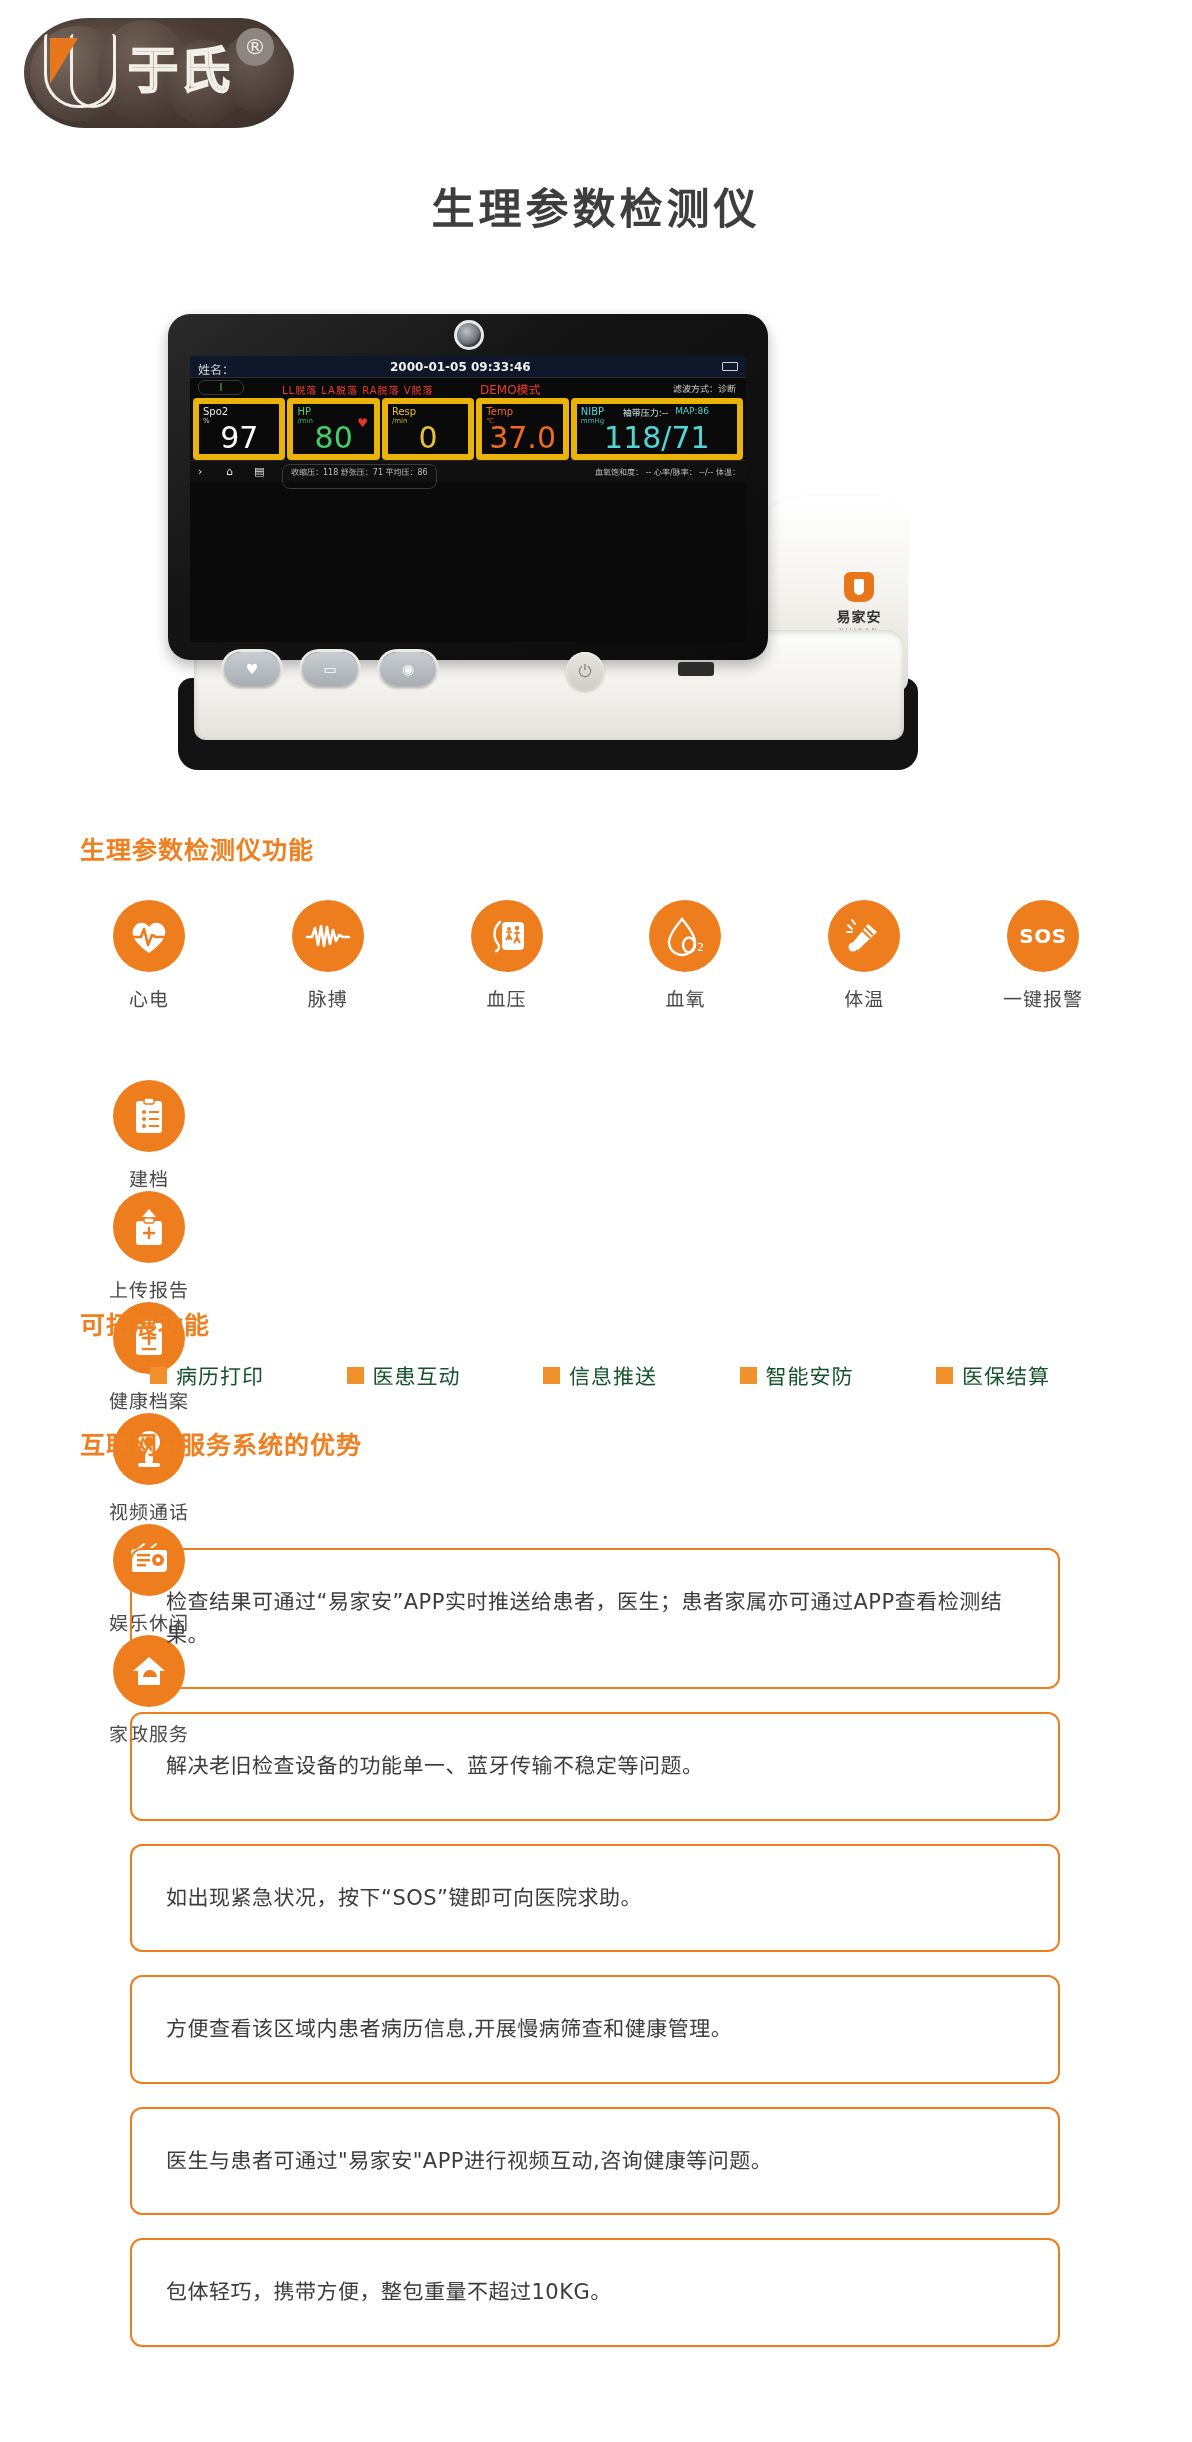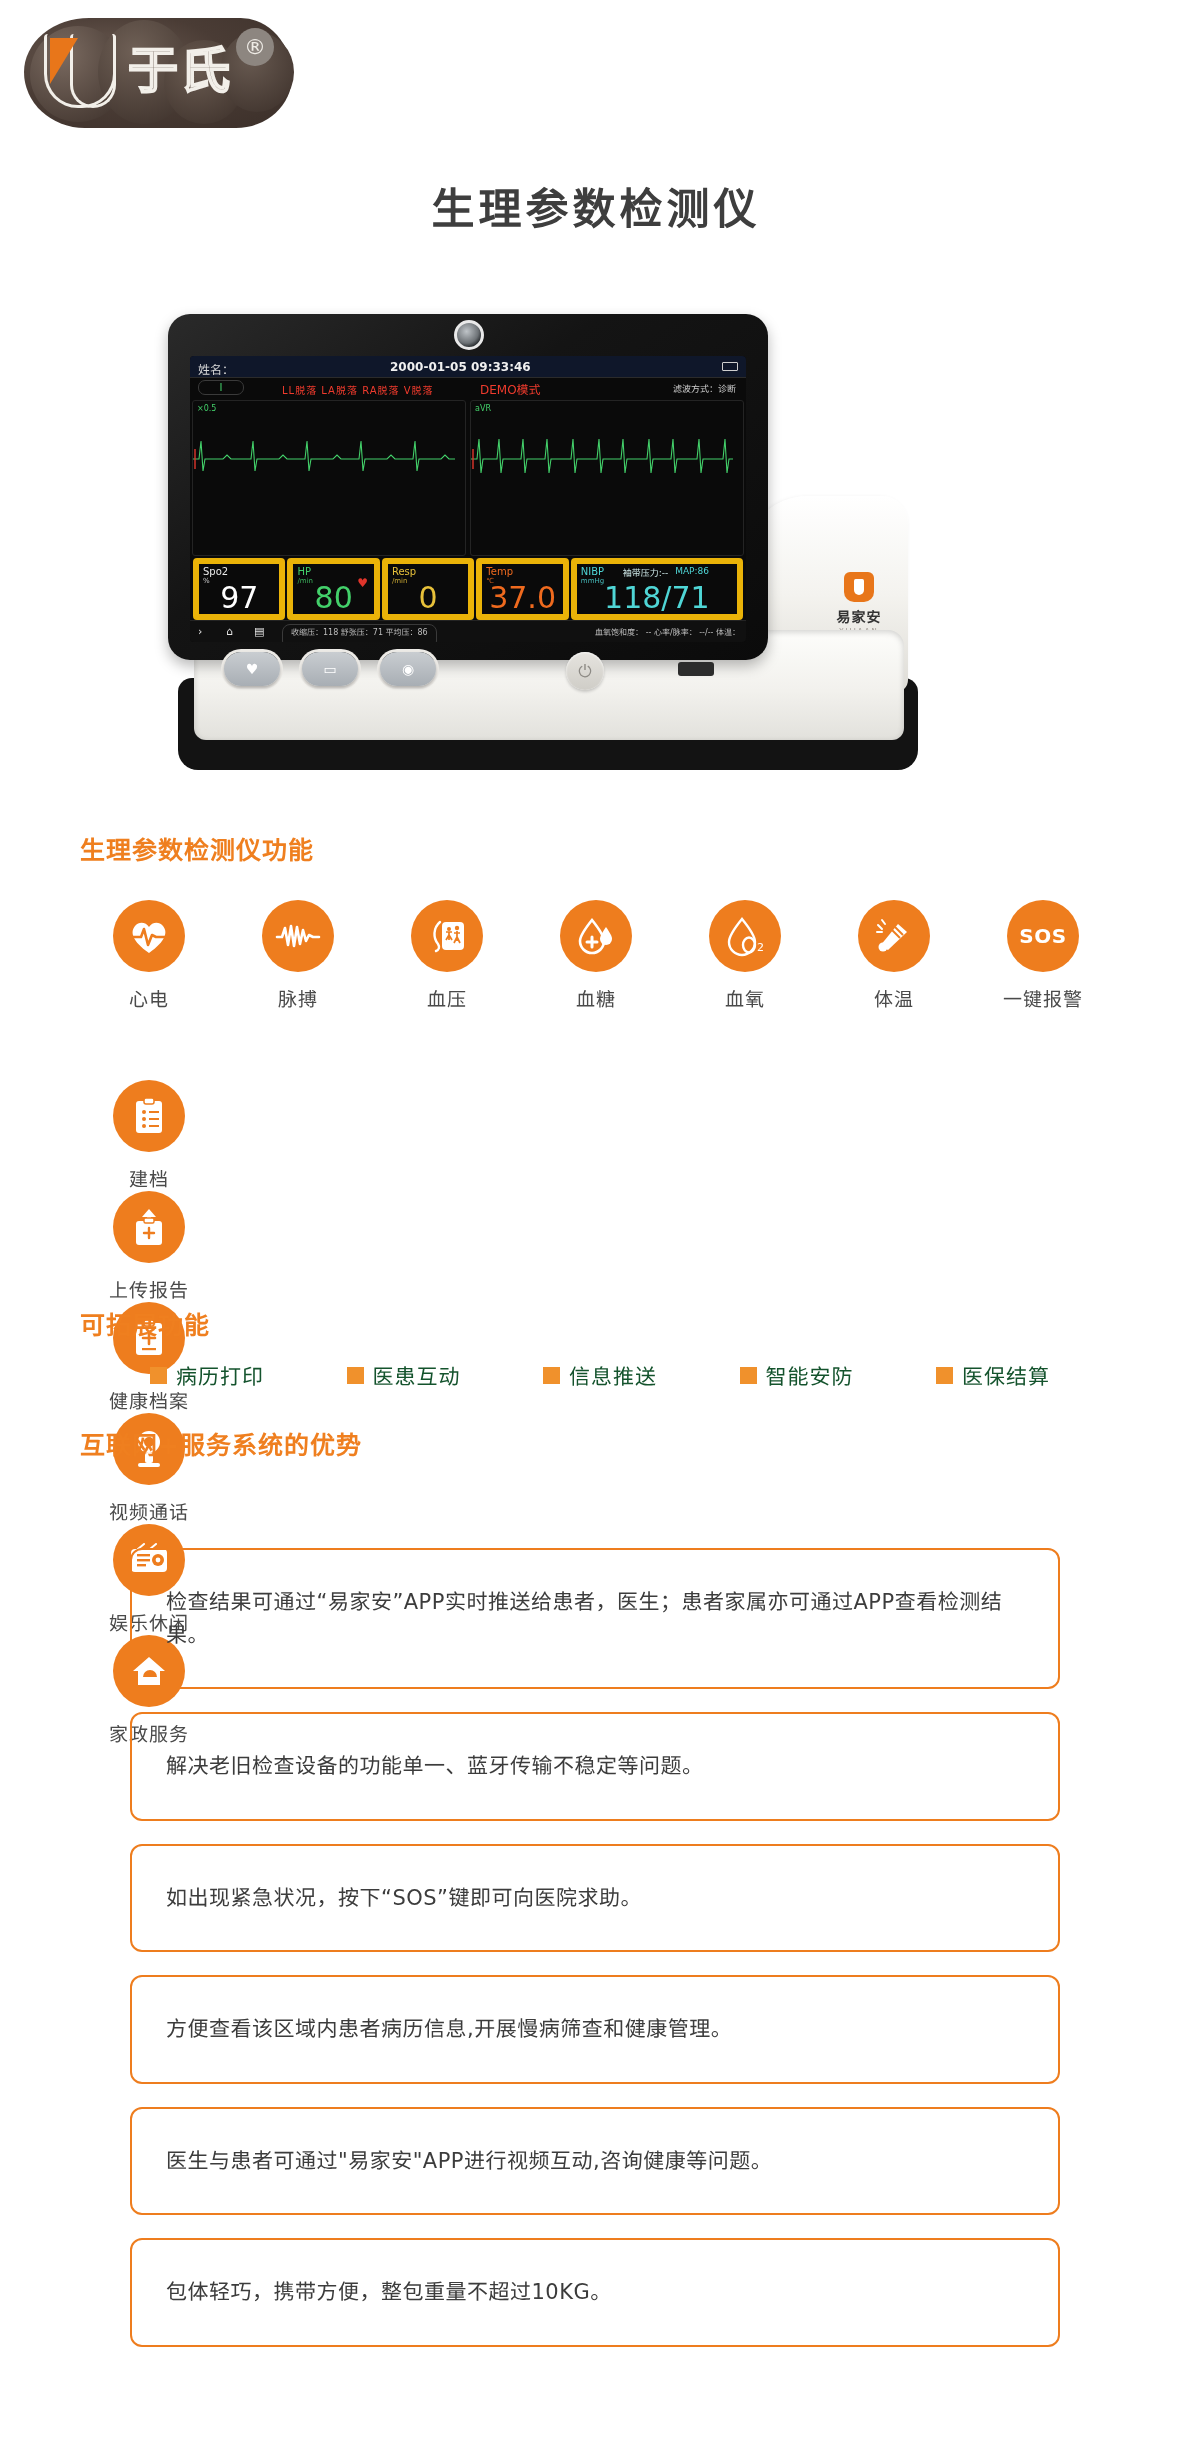--- a/index.html
+++ b/index.html
@@ -271,36 +271,20 @@
         <span class="st-batt"></span>
       </div>
 
       <div class="scr-alarm">
         <span class="sa-leads">LL脱落 LA脱落 RA脱落 V脱落</span>
         <span class="sa-demo">DEMO模式</span>
         <span class="sa-filter">滤波方式：诊断</span>
       </div>
       <div class="scr-lead-tag">I</div>
 
-      <div class="wave-area">
-        <div class="wave-box">
-          <span class="wg">×0.5</span>
-          <svg width="262" height="70" viewBox="0 0 262 70">
-            <polyline fill="none" stroke="#43d06a" stroke-width="1.1" points="0,40 6,40 8,22 10,52 12,40 30,40 34,36 38,40 58,40 60,22 62,52 64,40 86,40 90,36 94,40 112,40 114,22 116,52 118,40 140,40 144,36 148,40 166,40 168,22 170,52 172,40 194,40 198,36 202,40 220,40 222,22 224,52 226,40 248,40 252,36 256,40 262,40"></polyline>
-            <line x1="2" y1="30" x2="2" y2="50" stroke="#e0352b" stroke-width="1.4"></line>
-          </svg>
-        </div>
-        <div class="wave-box">
-          <span class="wl">aVR</span>
-          <svg width="262" height="70" viewBox="0 0 262 70">
-            <polyline fill="none" stroke="#43d06a" stroke-width="1.1" points="0,40 6,40 8,20 10,54 12,40 26,40 28,20 30,54 32,40 50,40 52,20 54,54 56,40 74,40 76,20 78,54 80,40 100,40 102,20 104,54 106,40 126,40 128,20 130,54 132,40 150,40 152,20 154,54 156,40 176,40 178,20 180,54 182,40 200,40 202,20 204,54 206,40 226,40 228,20 230,54 232,40 252,40 254,20 256,54 258,40 262,40"></polyline>
-            <line x1="2" y1="30" x2="2" y2="50" stroke="#e0352b" stroke-width="1.4"></line>
-          </svg>
-        </div>
-      </div>
 
       <div class="vitals">
         <div class="vital v-spo2">
           <div class="v-lab">Spo2</div>
           <div class="v-unit">%</div>
           <div class="v-val">97</div>
         </div>
         <div class="vital v-hp">
           <div class="v-lab">HP</div>
           <div class="v-unit">/min</div>
@@ -380,30 +364,20 @@
         <path d="M13 6 C6 12 6 22 11 28 C13 31 12 34 9 35" fill="none" stroke="#fff" stroke-width="2.4" stroke-linecap="round"></path>
         <circle cx="22" cy="13" r="2" fill="#ee7d1e"></circle>
         <path d="M22 16 L22 24 M22 19 L19 24 M22 19 L25 24 M19 16 L25 16" stroke="#ee7d1e" stroke-width="1.7" fill="none"></path>
         <circle cx="30" cy="12" r="2.2" fill="#ee7d1e"></circle>
         <path d="M30 15 L30 25 M27 17 L33 17 M30 21 L27 27 M30 21 L33 27" stroke="#ee7d1e" stroke-width="1.7" fill="none"></path>
       </svg>
     </div>
     <div class="func-label">血压</div>
   </div>
 
-  <div class="func-item">
-    <div class="func-circle">
-      <svg width="42" height="42" viewBox="0 0 42 42">
-        <path d="M17 5 C9 15 5 21 5 26 A12 12 0 0 0 29 26 C29 21 25 15 17 5 Z" fill="none" stroke="#fff" stroke-width="2.6"></path>
-        <path d="M31 12 C27 18 25 21 25 24 A6 6 0 0 0 37 24 C37 21 35 18 31 12 Z" fill="#fff"></path>
-        <path d="M17 22 L17 32 M12 27 L22 27" stroke="#fff" stroke-width="3" stroke-linecap="round"></path>
-      </svg>
-    </div>
-    <div class="func-label">血糖</div>
-  </div>
 
   <div class="func-item">
     <div class="func-circle">
       <svg width="42" height="42" viewBox="0 0 42 42">
         <path d="M18 4 C9 15 5 22 5 27 A13 13 0 0 0 31 27 C31 22 27 15 18 4 Z" fill="none" stroke="#fff" stroke-width="2.4"></path>
         <ellipse cx="25" cy="30" rx="6" ry="7.5" fill="none" stroke="#fff" stroke-width="2.4"></ellipse>
         <text x="33" y="36" font-size="11" fill="#fff" font-family="DejaVu Sans, sans-serif">2</text>
       </svg>
     </div>
     <div class="func-label">血氧</div>

